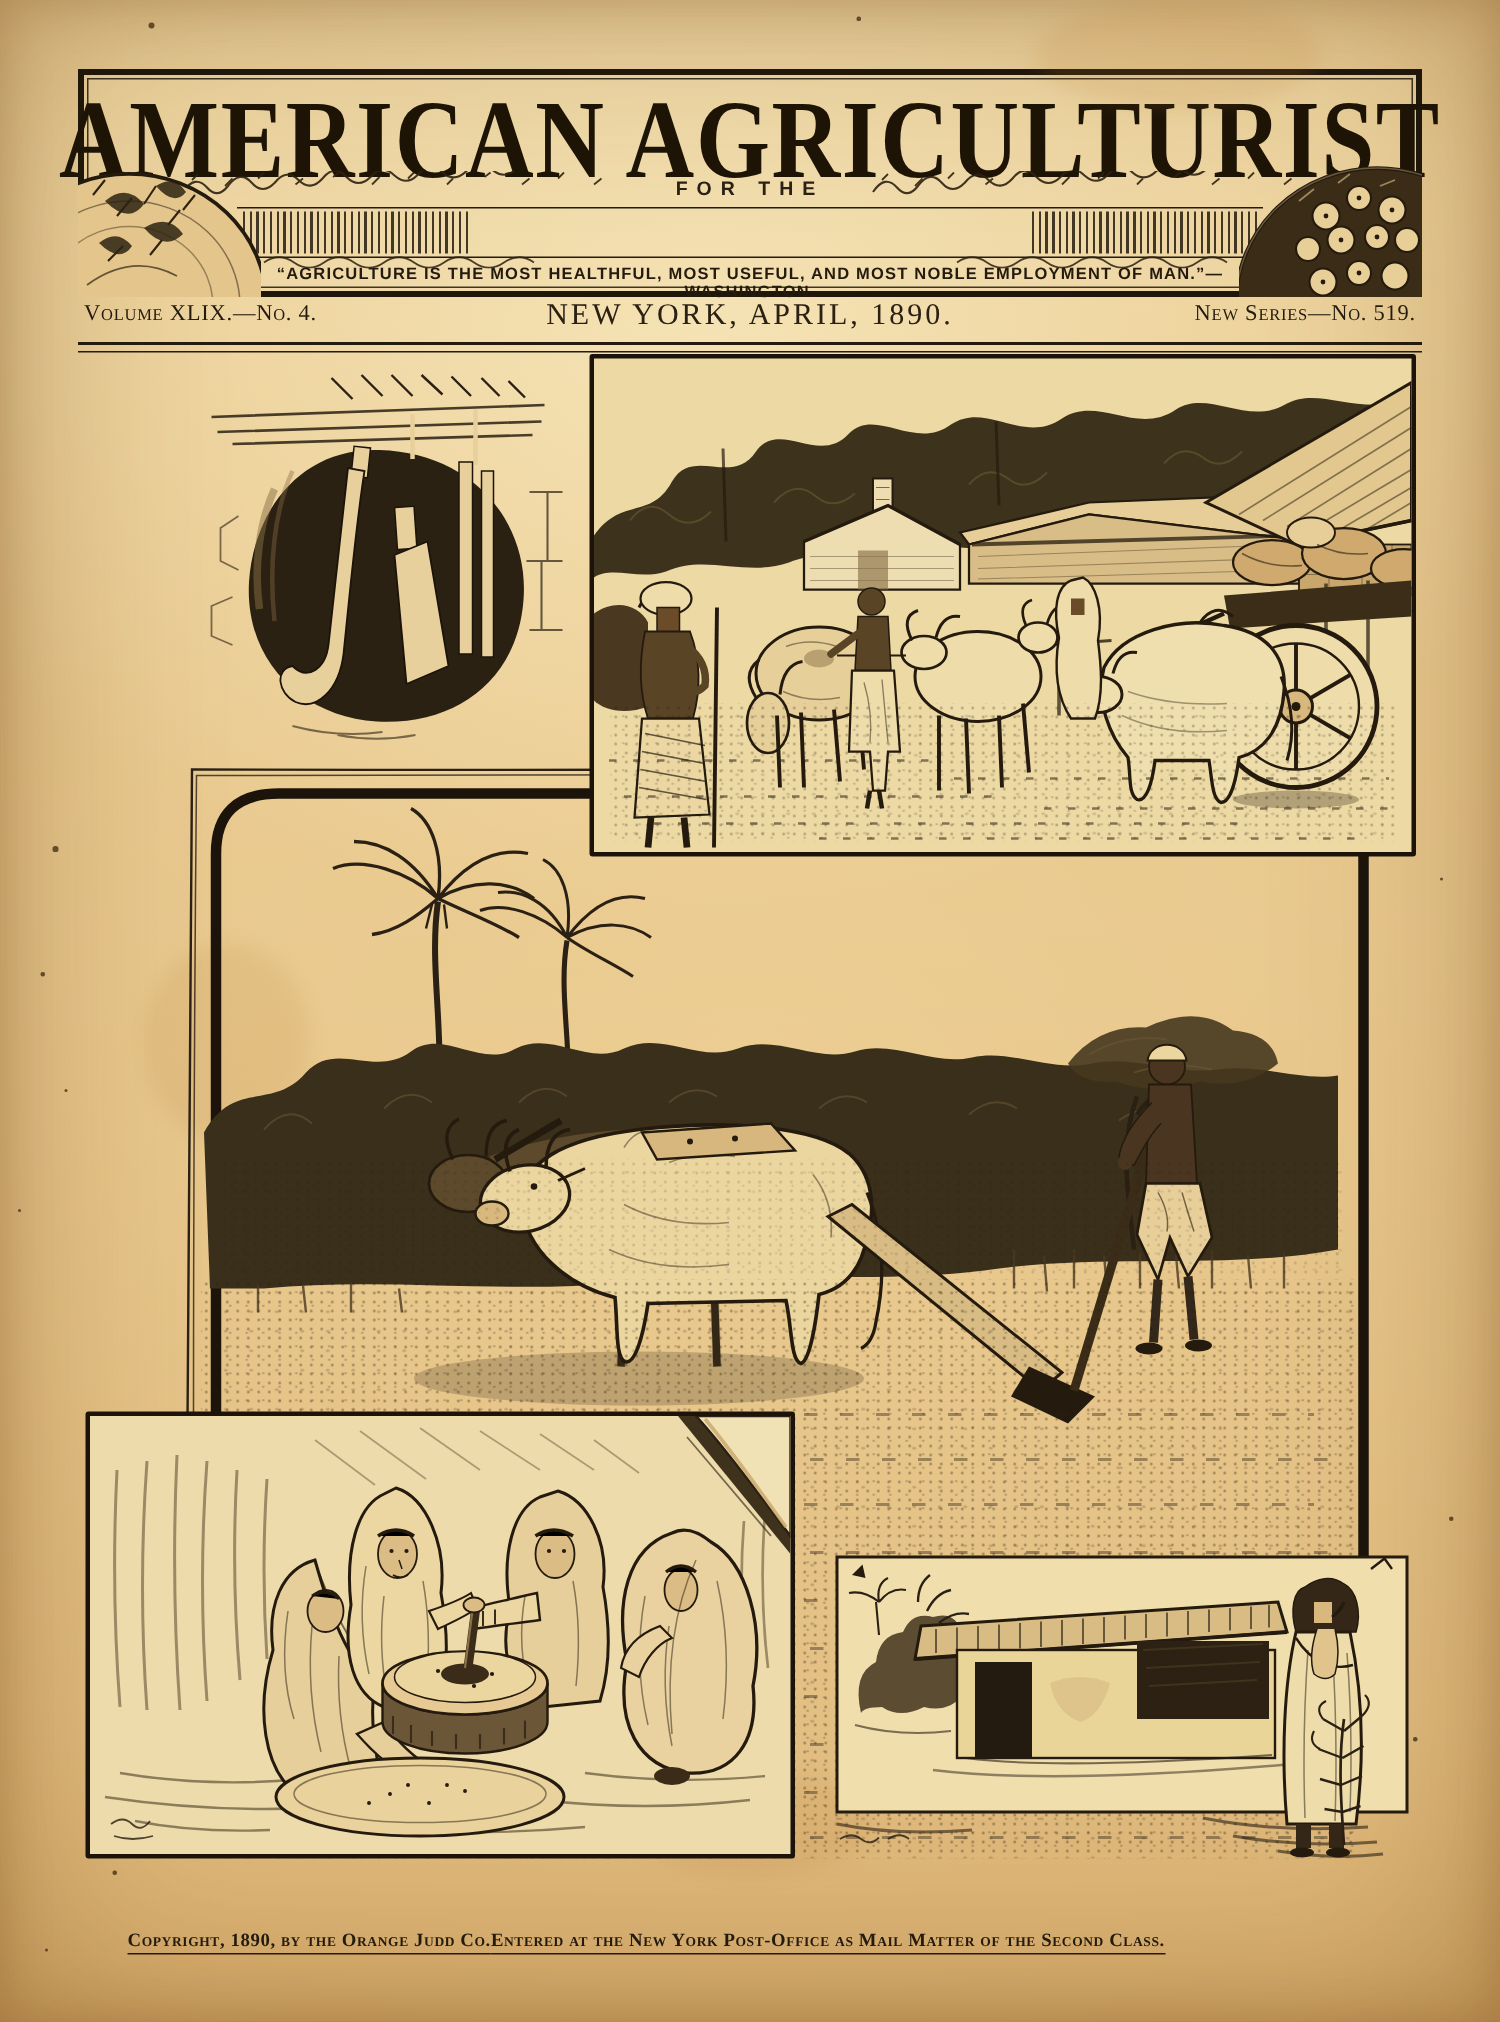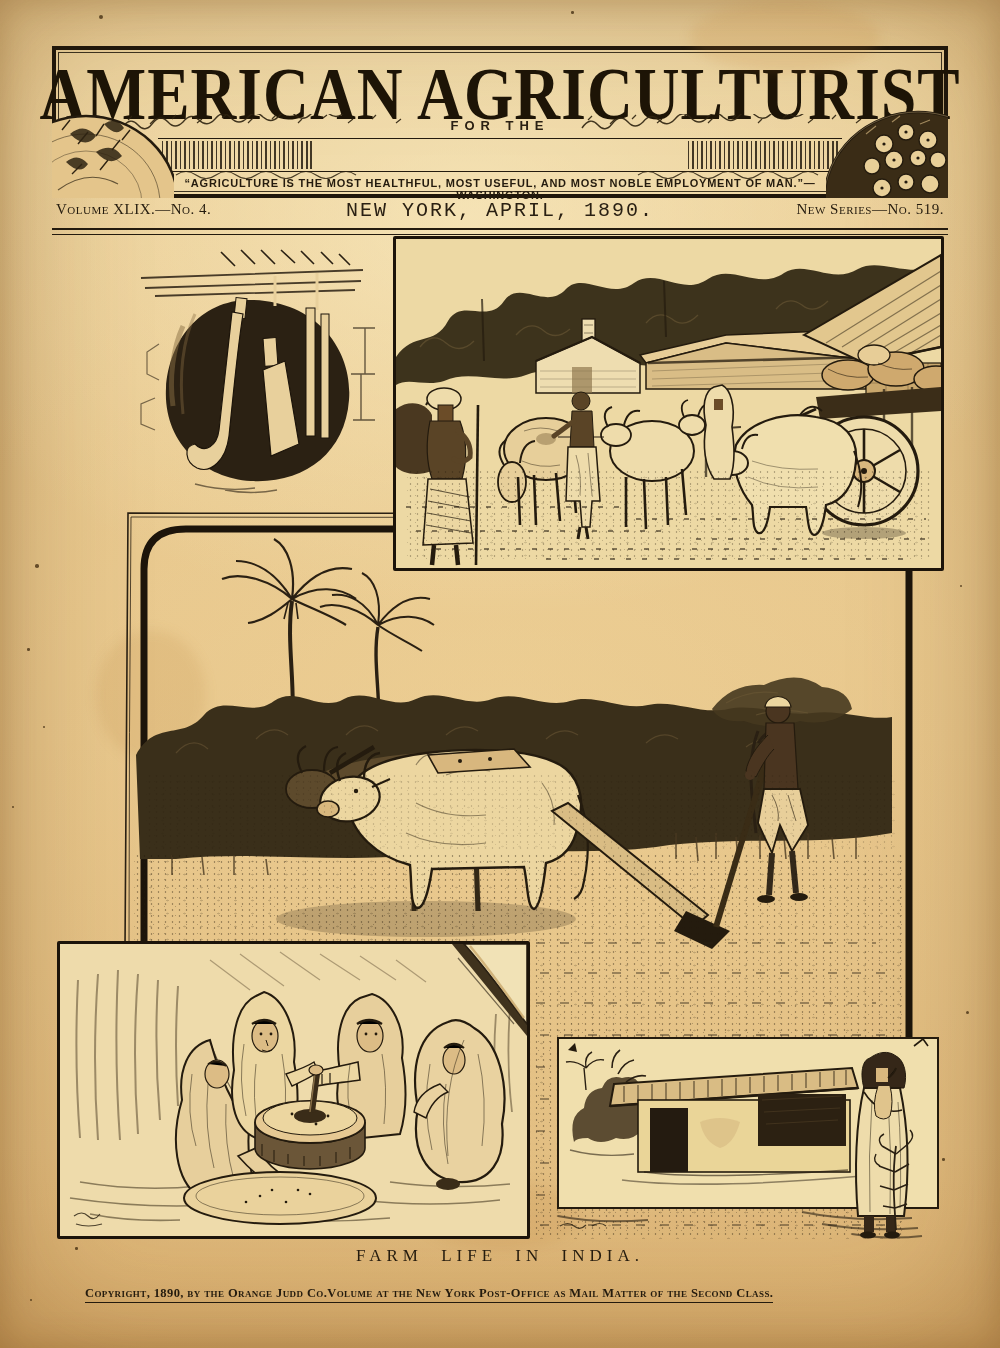--- a/index.html
+++ b/index.html
@@ -36,21 +36,21 @@
   .squig{top:119px;height:10px;opacity:.85;}
   .motto{left:108px;right:108px;top:126px;padding:1px 0 2px;text-align:center;
     font-family:"Liberation Sans",sans-serif;font-weight:bold;font-size:11px;letter-spacing:.8px;color:#241b0e;}
   .medallion{bottom:-4px;width:122px;height:98px;overflow:hidden;}
   .medallion.left{left:-4px;}
   .medallion.right{right:-4px;}
 
   
   .issue-line{left:56px;right:56px;top:199px;height:24px;font-size:15px;}
   .issue-left{left:0;top:2px;font-variant:small-caps;letter-spacing:.5px;}
-  .issue-center{left:0;right:0;top:0;text-align:center;font-family:Liberation Mono, monospace;
+  .issue-center{left:0;right:0;top:0;text-align:center;font-family:Liberation Serif, serif;
     font-size:20px;letter-spacing:2px;color:#2a2013;}
   .issue-right{right:0;top:2px;font-variant:small-caps;letter-spacing:.5px;}
   .double-rule{left:52px;right:52px;top:228px;height:4px;border-top:2.5px solid #241b0e;border-bottom:1px solid #241b0e;}
 
   
   .panel{position:absolute;}
   .framed{border:3.5px solid #1c140a;border-radius:2px;}
   .village{left:393px;top:236px;width:545px;height:329px;background:#edd9a4;z-index:3;}
   .tools{left:125px;top:248px;width:252px;height:246px;z-index:2;}
   .plow{left:116px;top:503px;width:800px;height:742px;z-index:1;}
@@ -473,24 +473,23 @@
       <path d="M8,196 q8,-5 14,0 q6,5 12,-1 M40,196 q8,-5 14,0" stroke="#241b0e" stroke-width="1.2" fill="none" opacity=".8"></path>
     </svg>
   </div>
 
   <svg class="abs sprig" viewBox="0 0 56 116">
     <path d="M28,112 C26,84 24,56 28,28" stroke="#2a2013" stroke-width="1.8" fill="none"></path>
     <path d="M28,36 l-14,-8 M28,36 l12,-10 M27,54 l-16,-6 M27,54 l14,-8 M26,72 l-14,-4 M26,72 l14,-6 M27,90 l-12,-2 M27,90 l12,-4" stroke="#2a2013" stroke-width="1.6" fill="none"></path>
     <path d="M14,28 q-6,-8 2,-12 M40,26 q8,-8 2,-14 M12,48 q-8,-4 -4,-12" stroke="#2a2013" stroke-width="1.4" fill="none"></path>
   </svg>
 
-  <div class="abs caption">FARM LIFE IN INDIA.</div>
   <div class="abs footer">
     <span>Copyright, 1890, by the Orange Judd Co.</span>
-    <span>Volume at the New York Post-Office as Mail Matter of the Second Class.</span>
+    <span>Entered at the New York Post-Office as Mail Matter of the Second Class.</span>
   </div>
 
   <div class="speck" style="left:99px;top:15px;width:4px;height:4px;"></div>
   <div class="speck" style="left:571px;top:11px;width:2.5px;height:2.5px;"></div>
   <div class="speck" style="left:35px;top:564px;width:3.5px;height:3.5px;"></div>
   <div class="speck" style="left:27px;top:648px;width:2.6px;height:2.6px;"></div>
   <div class="speck" style="left:43px;top:726px;width:2.4px;height:2.4px;"></div>
   <div class="speck" style="left:12px;top:806px;width:2.4px;height:2.4px;"></div>
   <div class="speck" style="left:966px;top:1011px;width:3px;height:3px;"></div>
   <div class="speck" style="left:942px;top:1158px;width:2.6px;height:2.6px;"></div>

